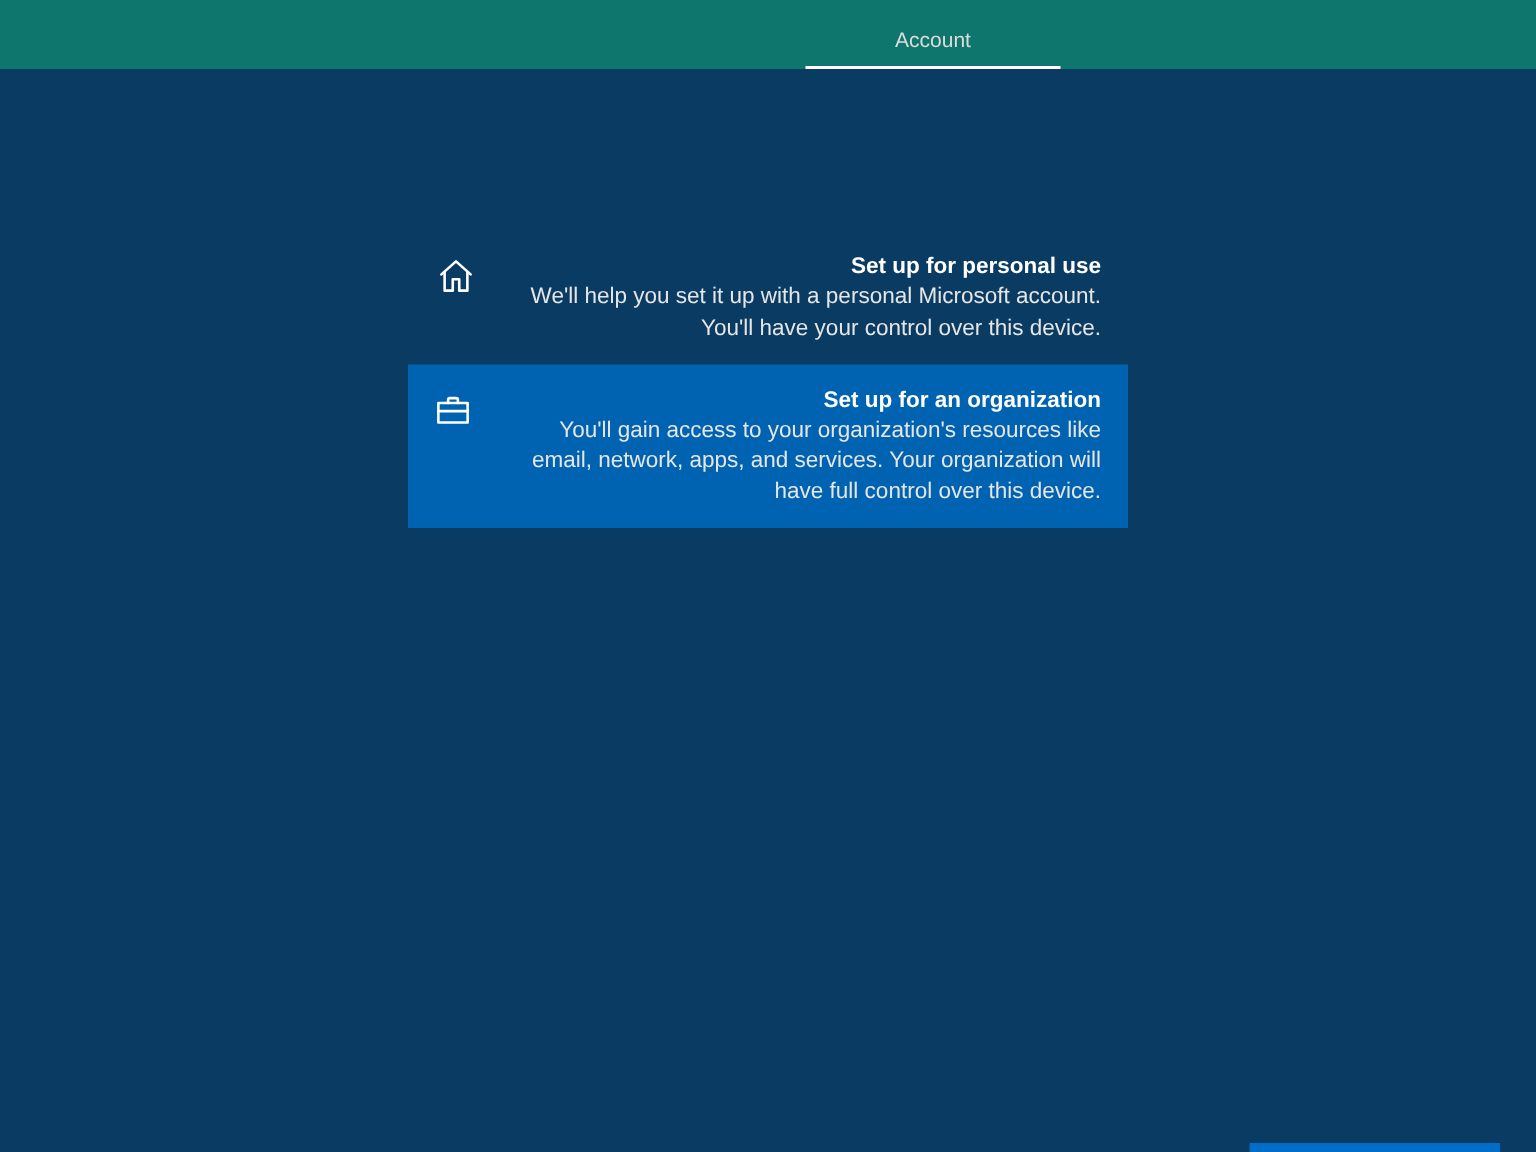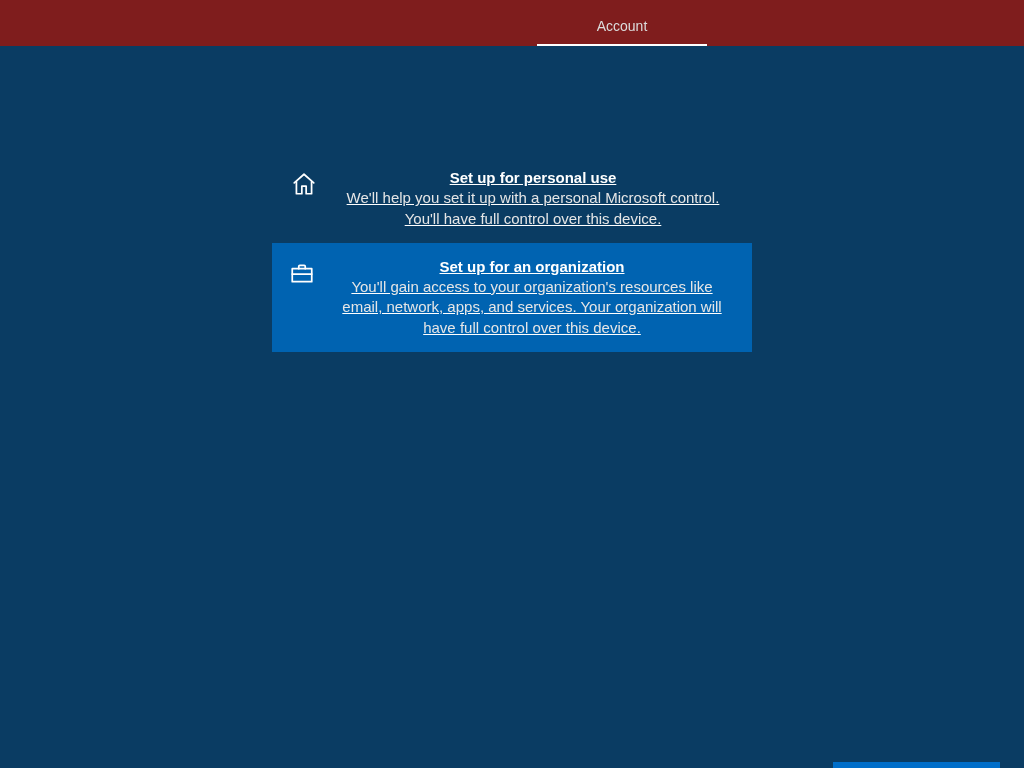--- a/index.html
+++ b/index.html
@@ -11,21 +11,21 @@
       width: 1024px;
       height: 768px;
       font-family: "Segoe UI", Tahoma, sans-serif;
       background: #0a3c63;
       overflow: hidden;
       color: #ffffff;
     }
     .top-bar {
       height: 46px;
       width: 100%;
-      background: #7f1d1d;
+      background: #0f766e;
       display: flex;
       justify-content: center;
       align-items: flex-end;
       position: relative;
     }
     .tab {
       color: #dcdcdc;
       font-size: 14px;
       padding: 12px 60px 10px 60px;
       border-bottom: 2px solid #ffffff;
@@ -43,22 +43,21 @@
     .heading {
       font-size: 40px;
       font-weight: 300;
       color: #ffffff;
       padding-top: 88px;
       letter-spacing: 0.3px;
     }
     .options {
       width: 480px;
       margin: 108px auto 0 auto;
-      text-align: center;
-      text-decoration: underline;
+      text-align: right;
     }
     .option {
       display: flex;
       align-items: flex-start;
       padding: 14px 18px;
       gap: 14px;
       cursor: pointer;
     }
     .option.selected {
       background: #0063b1;
@@ -134,21 +133,21 @@
 
     <div class="option">
       <div class="icon">
         <svg viewBox="0 0 24 24" stroke-width="1.6" stroke-linejoin="round" stroke-linecap="round">
           <path d="M3 11 L12 3 L21 11"></path>
           <path d="M5 10 V21 H10 V14 H14 V21 H19 V10"></path>
         </svg>
       </div>
       <div class="text">
         <span class="title">Set up for personal use</span><br>
-        <span class="desc">We'll help you set it up with a personal Microsoft control. You'll have full control over this device.</span>
+        <span class="desc">We'll help you set it up with a personal Microsoft account. You'll have your control over this device.</span>
       </div>
     </div>
 
     <div class="option selected">
       <div class="icon">
         <svg viewBox="0 0 24 24" stroke-width="1.6" stroke-linejoin="round" stroke-linecap="round">
           <rect x="3" y="8" width="18" height="12"></rect>
           <path d="M9 8 V6 a1 1 0 0 1 1 -1 h4 a1 1 0 0 1 1 1 V8"></path>
           <path d="M3 13 H21"></path>
         </svg>

